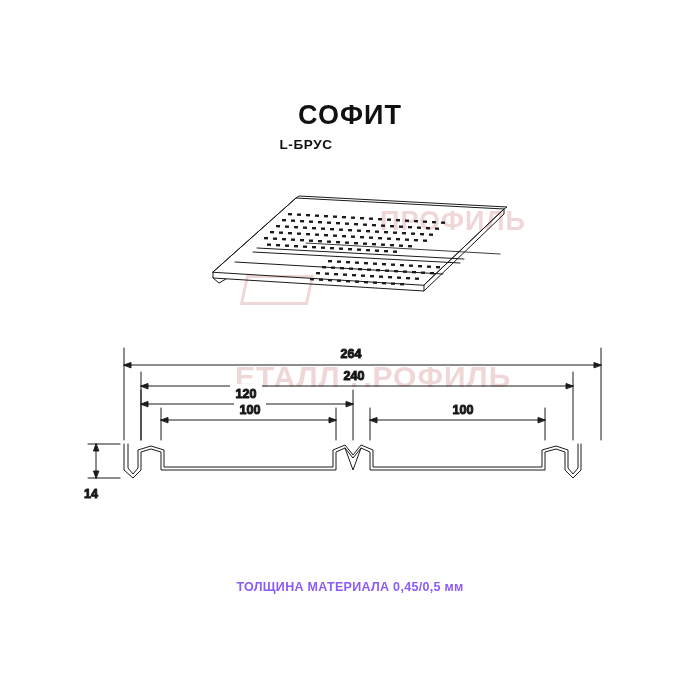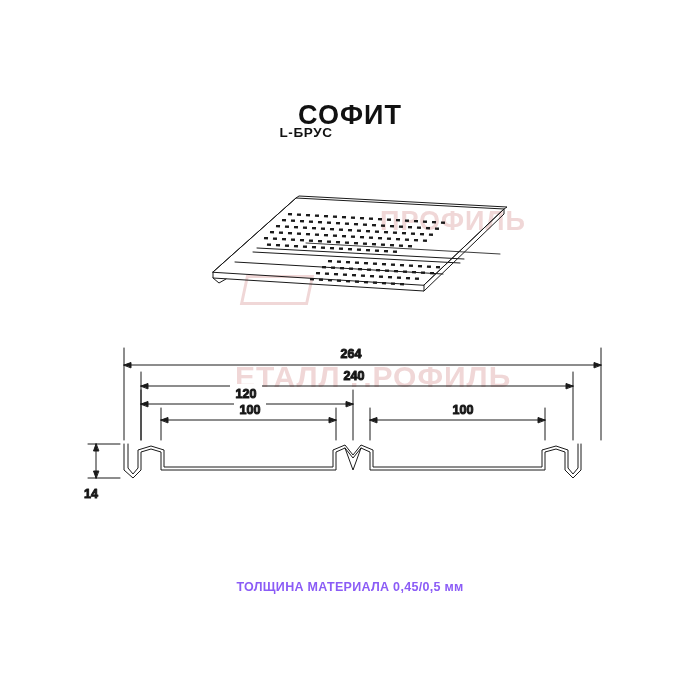--- a/index.html
+++ b/index.html
@@ -26,21 +26,21 @@
     left: 0;
     width: 700px;
     text-align: center;
     font-size: 27px;
     font-weight: bold;
     letter-spacing: 1px;
     color: #111111;
   }
   .subtitle {
     position: absolute;
-    top: 125px;
+    top: 137px;
     left: 0;
     width: 612px;
     text-align: center;
     font-size: 13.5px;
     font-weight: bold;
     letter-spacing: 0.6px;
     color: #111111;
   }
   .footer-note {
     position: absolute;

